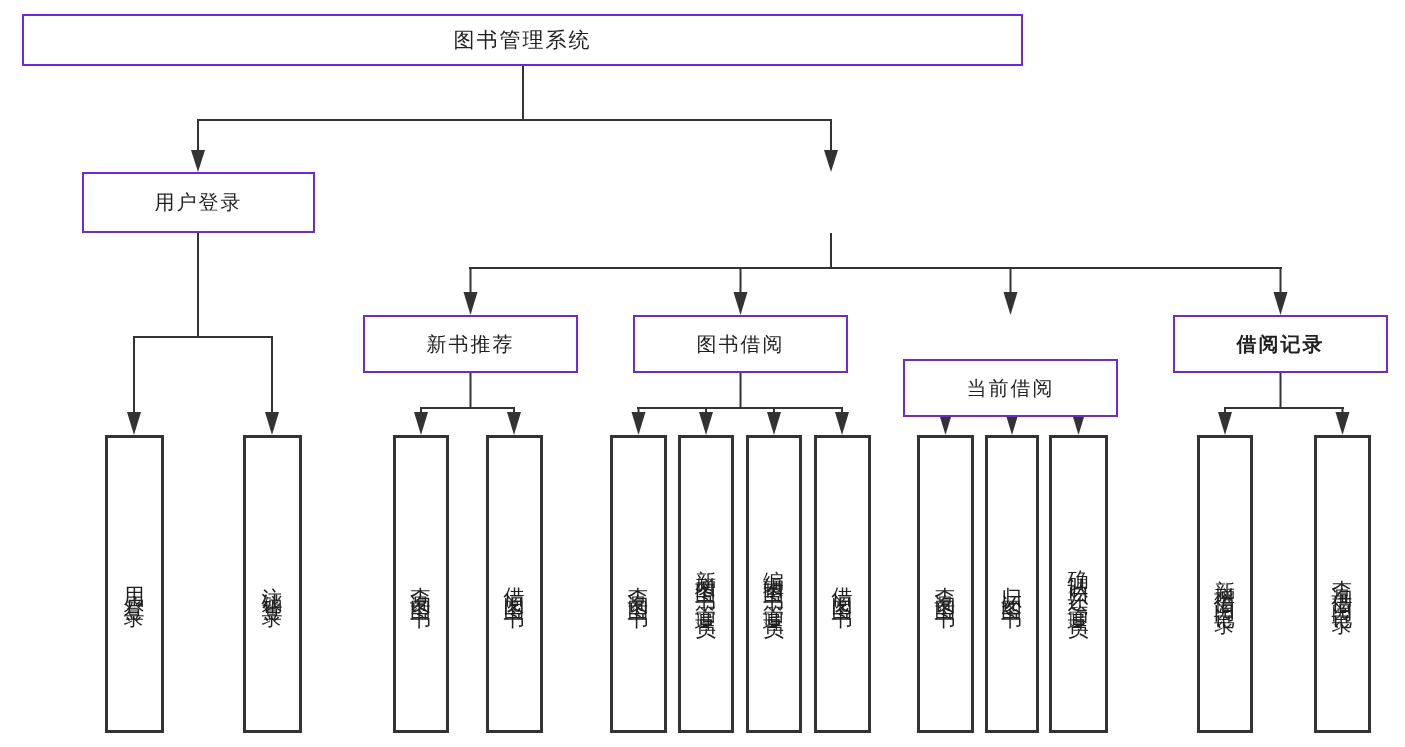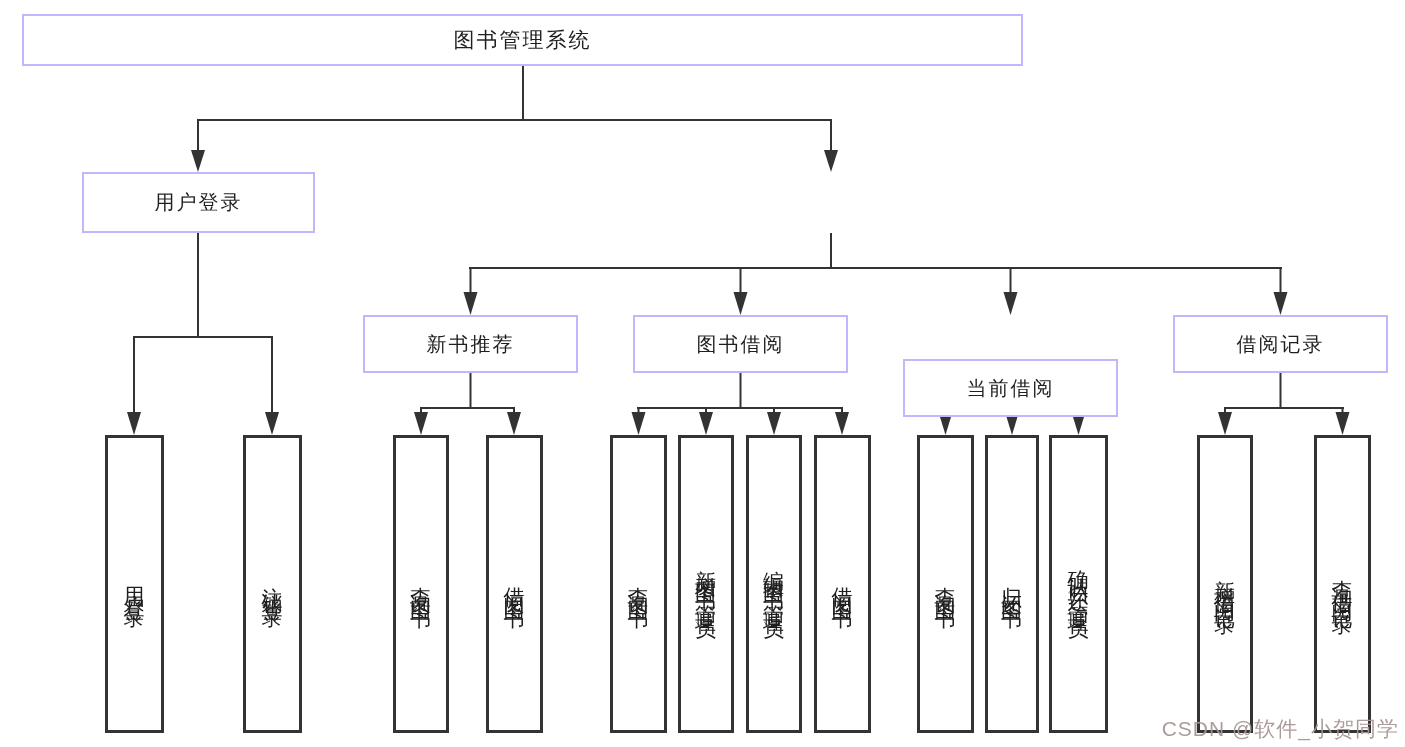--- a/index.html
+++ b/index.html
@@ -14,21 +14,21 @@
   }
   .connector-svg {
     position: absolute;
     left: 0; top: 0;
     width: 1405px; height: 747px;
     pointer-events: none;
   }
   .node {
     position: absolute;
     background: #ffffff;
-    border: 2px solid #c4b5fd;
+    border: 2px solid #6d28d9;
     box-sizing: border-box;
     display: flex;
     align-items: center;
     justify-content: center;
     font-size: 20px;
     letter-spacing: 2px;
     color: #1f1f1f;
   }
   .node.root { font-size: 21px; }
   .leaf {
@@ -133,35 +133,34 @@
     </g>
   </svg>
 
   <div class="node root" style="left:22px; top:14px; width:1001px; height:52px;">图书管理系统</div>
 
   <div class="node" style="left:82px; top:172px; width:233px; height:61px;">用户登录</div>
 
   <div class="node" style="left:363px; top:315px; width:215px; height:58px;">新书推荐</div>
   <div class="node" style="left:633px; top:315px; width:215px; height:58px;">图书借阅</div>
   <div class="node" style="left:903px; top:315px; width:215px; height:58px;margin-top:44px;">当前借阅</div>
-  <div class="node" style="left:1173px; top:315px; width:215px; height:58px;">借阅记录</div>
+  <div class="node" style="left:1173px; top:315px; width:215px; height:58px;font-weight:bold;">借阅记录</div>
 
   <div class="leaf" style="left:105px; top:435px; width:59px; height:298px;">用户登录</div>
   <div class="leaf" style="left:243px; top:435px; width:59px; height:298px;">注销登录</div>
 
   <div class="leaf" style="left:393px; top:435px; width:56px; height:298px;">查询图书</div>
   <div class="leaf" style="left:486px; top:435px; width:57px; height:298px;">借阅图书</div>
 
   <div class="leaf" style="left:610px; top:435px; width:57px; height:298px;">查询图书</div>
   <div class="leaf" style="left:678px; top:435px; width:56px; height:298px;">新增图书（管理员）</div>
   <div class="leaf" style="left:746px; top:435px; width:56px; height:298px;">编辑图书（管理员）</div>
   <div class="leaf" style="left:814px; top:435px; width:57px; height:298px;">借阅图书</div>
 
   <div class="leaf" style="left:917px; top:435px; width:57px; height:298px;">查询图书</div>
   <div class="leaf" style="left:985px; top:435px; width:54px; height:298px;">归还图书</div>
   <div class="leaf" style="left:1049px; top:435px; width:59px; height:298px;">确认归还（管理员）</div>
 
   <div class="leaf" style="left:1197px; top:435px; width:56px; height:298px;">新增借阅记录</div>
   <div class="leaf" style="left:1314px; top:435px; width:57px; height:298px;">查询借阅记录</div>
 
-  <div class="watermark">CSDN @软件_小贺同学</div>
 
 </div>
 
 </body></html>

